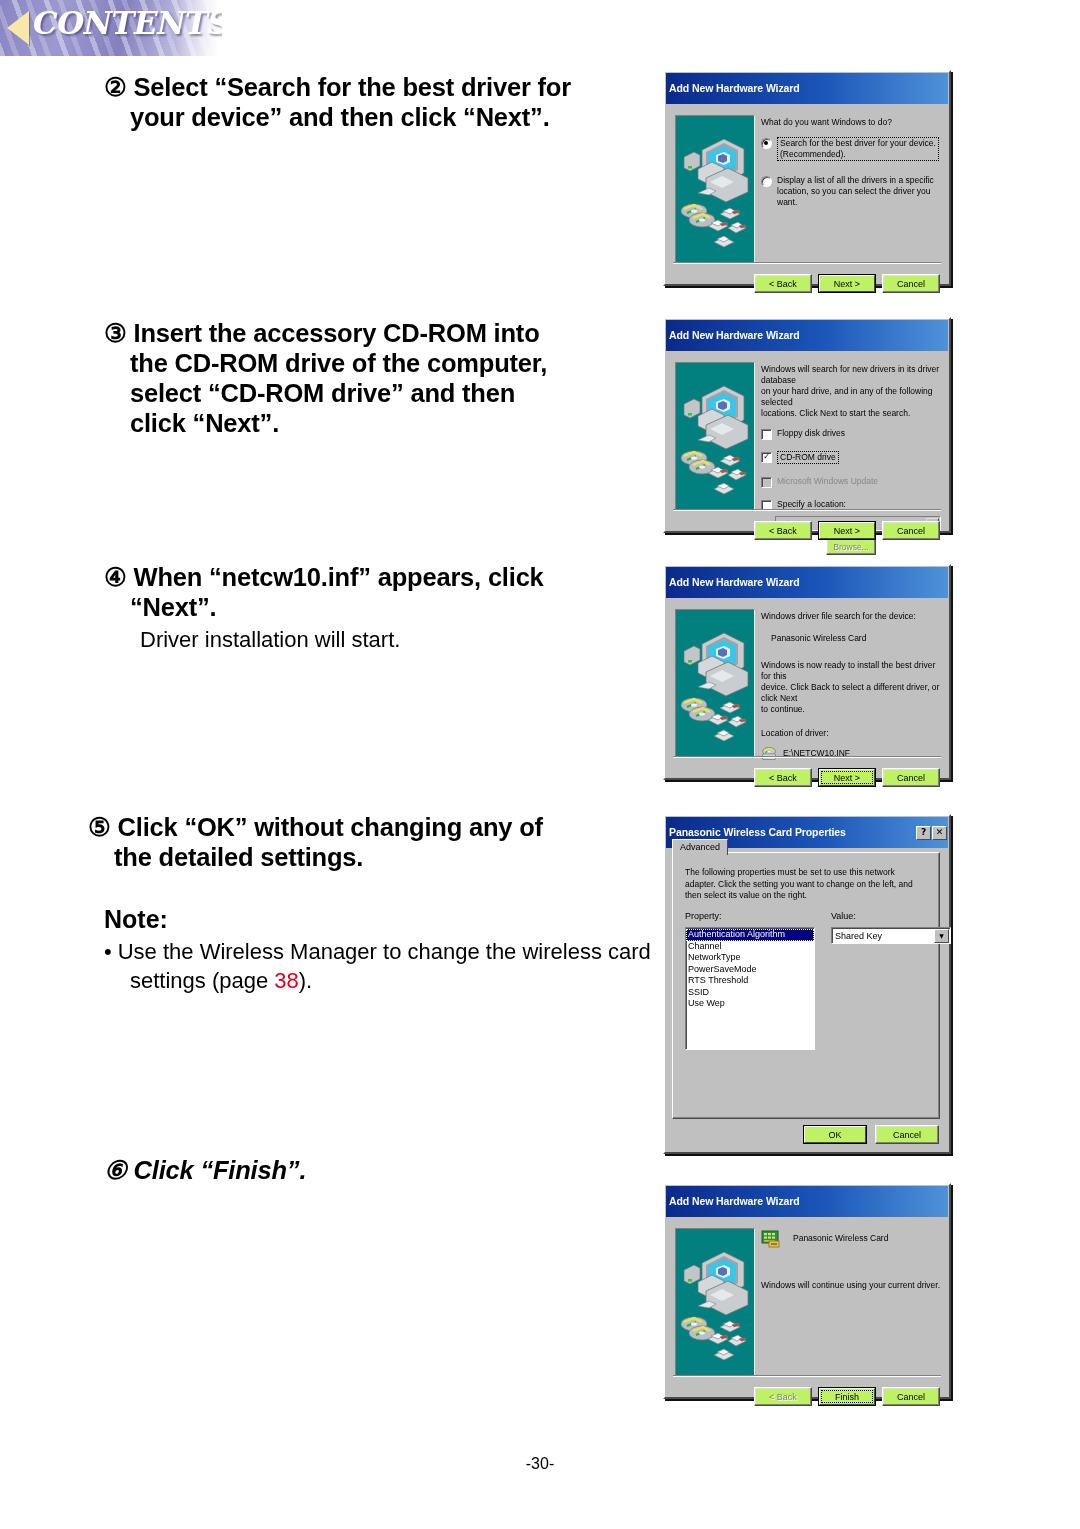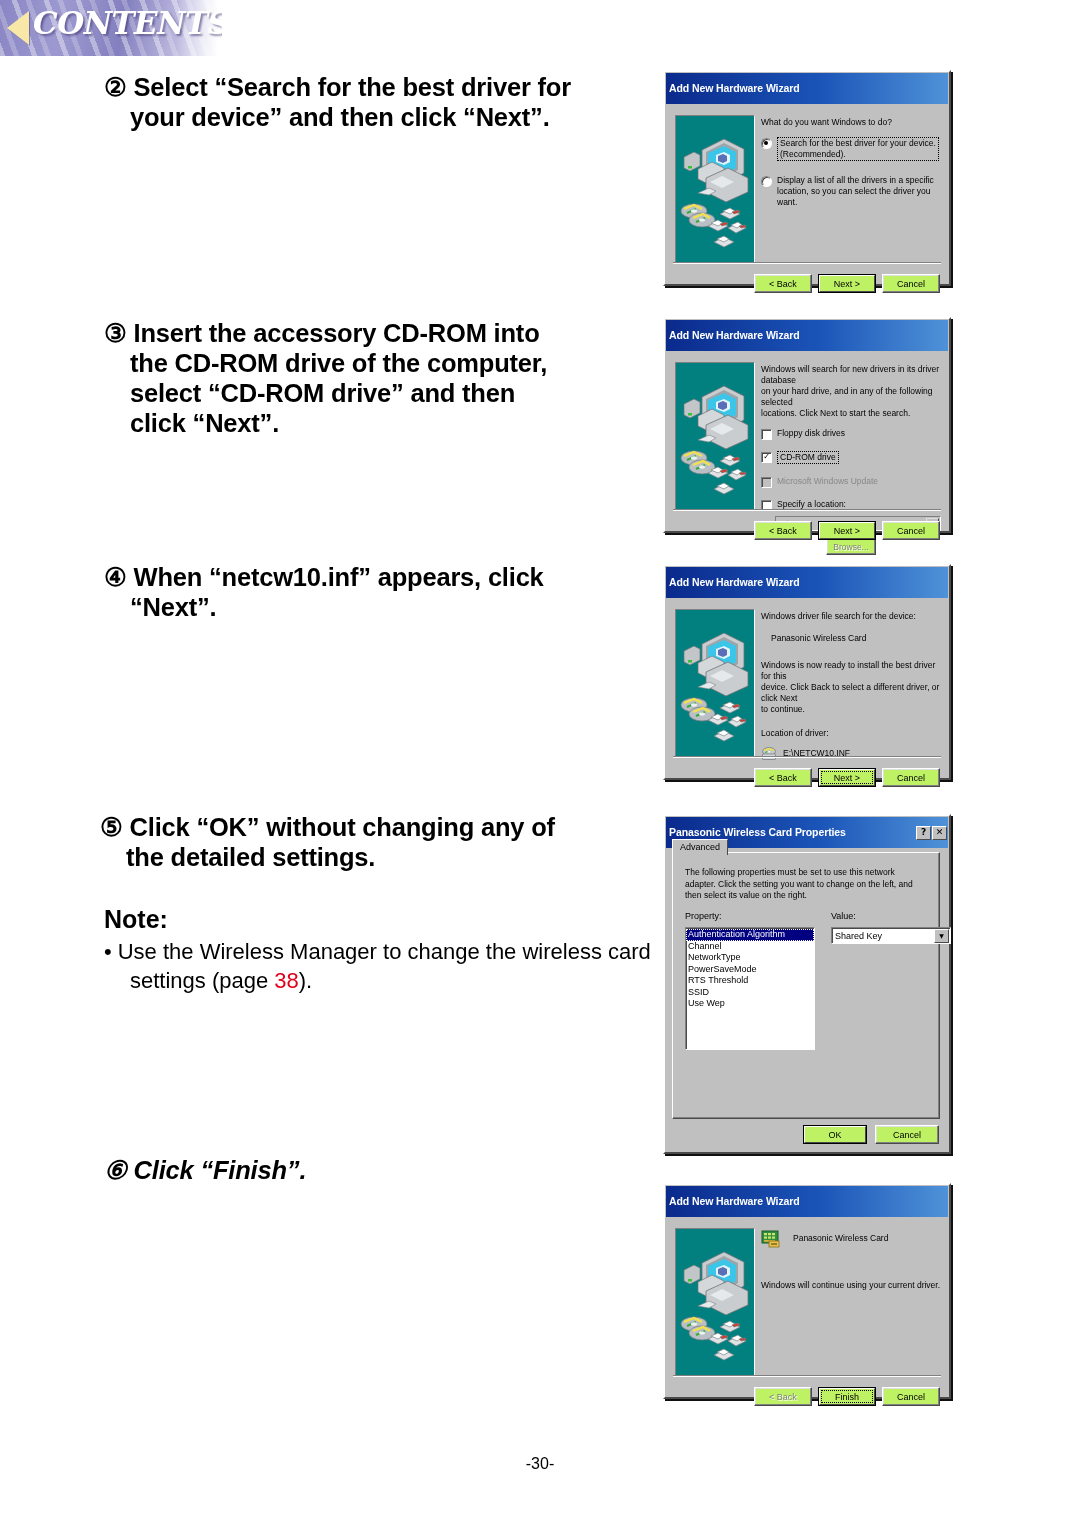--- a/index.html
+++ b/index.html
@@ -324,23 +324,24 @@
       <span>click “Next”.</span>
     </div>
   </div>
 
   <div class="step" style="left:104px; top:562px; width:548px;">
     <div class="step-head hang">
       <span class="circ">④</span>
       <span>When “netcw10.inf” appears, click</span><br>
       <span>“Next”.</span>
     </div>
-  </div>
-
-  <div class="step" style="left:100px; top:812px; width:548px;">
+    <div class="step-sub">Driver installation will start.</div>
+  </div>
+
+  <div class="step" style="left:88px; top:812px; width:548px;">
     <div class="step-head hang">
       <span class="circ">⑤</span>
       <span>Click “OK” without changing any of</span><br>
       <span>the detailed settings.</span>
     </div>
   </div>
 
   <div class="step" style="left:104px; top:905px; width:548px;">
     <div class="note-title">Note:</div>
     <div class="note-body hang">

